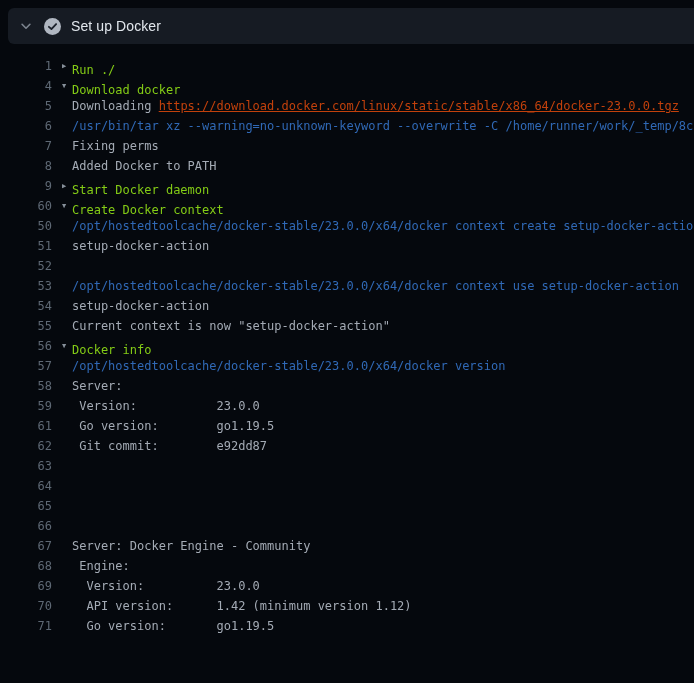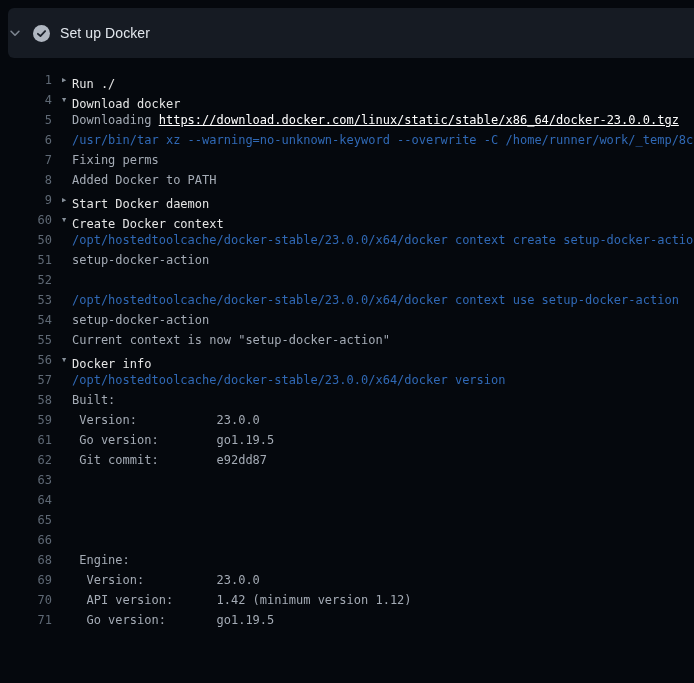--- a/index.html
+++ b/index.html
@@ -5,25 +5,26 @@
   * { margin:0; padding:0; box-sizing:border-box; }
   html,body { width:694px; height:683px; overflow:hidden; }
   body {
     background:#05080d;
     font-family:"Liberation Sans", sans-serif;
   }
   
   .step-header {
     margin:8px 0 0 8px;
     width:calc(100% - 8px);
-    height:50px;
+    height:36px;
     background:#161b23;
     border-radius:6px 0 0 6px;
     display:flex;
     align-items:center;
+    padding-left:11px;
     cursor:pointer;
   }
   .chevron { display:inline-flex; width:14px; height:14px; margin-right:11px; }
   .check   { display:inline-flex; width:17px; height:17px; margin-right:10px; }
   .step-title {
     color:#e2e7ed;
     font-size:14px;
     font-weight:500;
     letter-spacing:.1px;
   }
@@ -50,23 +51,23 @@
   .arrow {
     flex:0 0 10px;
     margin-left:10px;
     font-size:7px;
     line-height:20px;
     color:#868f99;
     cursor:pointer;
   }
   .txt { white-space:pre; }
   .k-plain   { color:#a4abb5; }
-  .k-group   { color:#e5e5e5;margin-top:8px; }
+  .k-group   { color:#84cc16;margin-top:8px; }
   .k-command { color:#3069b6; }
-  .k-link    { color:#ffffff; text-decoration:underline; cursor:pointer; }
+  .k-link    { color:#c2410c; text-decoration:underline; cursor:pointer; }
 </style>
 </head>
 <body>
 
 <div class="step-header">
   <span class="chevron">
     <svg width="14" height="14" viewBox="0 0 16 16">
       <path d="M3.5 6 L8 10.5 L12.5 6" stroke="#7d8590" stroke-width="1.8" fill="none" stroke-linecap="round" stroke-linejoin="round"></path>
     </svg>
   </span>
@@ -155,21 +156,21 @@
     <span class="txt k-group">Docker info</span>
   </div>
     <div class="row">
     <span class="num">57</span>
     <span class="arrow"></span>
     <span class="txt k-command">/opt/hostedtoolcache/docker-stable/23.0.0/x64/docker version</span>
   </div>
     <div class="row">
     <span class="num">58</span>
     <span class="arrow"></span>
-    <span class="txt k-plain">Built:</span>
+    <span class="txt k-plain">Server:</span>
   </div>
     <div class="row">
     <span class="num">59</span>
     <span class="arrow"></span>
     <span class="txt k-plain"> Version:           23.0.0</span>
   </div>
     <div class="row">
     <span class="num">61</span>
     <span class="arrow"></span>
     <span class="txt k-plain"> Go version:        go1.19.5</span>
@@ -188,20 +189,25 @@
     <span class="arrow"></span>
   </div>
     <div class="row">
     <span class="num">65</span>
     <span class="arrow"></span>
   </div>
     <div class="row">
     <span class="num">66</span>
     <span class="arrow"></span>
     <span class="txt k-plain"></span>
+  </div>
+    <div class="row">
+    <span class="num">67</span>
+    <span class="arrow"></span>
+    <span class="txt k-plain">Server: Docker Engine - Community</span>
   </div>
     <div class="row">
     <span class="num">68</span>
     <span class="arrow"></span>
     <span class="txt k-plain"> Engine:</span>
   </div>
     <div class="row">
     <span class="num">69</span>
     <span class="arrow"></span>
     <span class="txt k-plain">  Version:          23.0.0</span>

